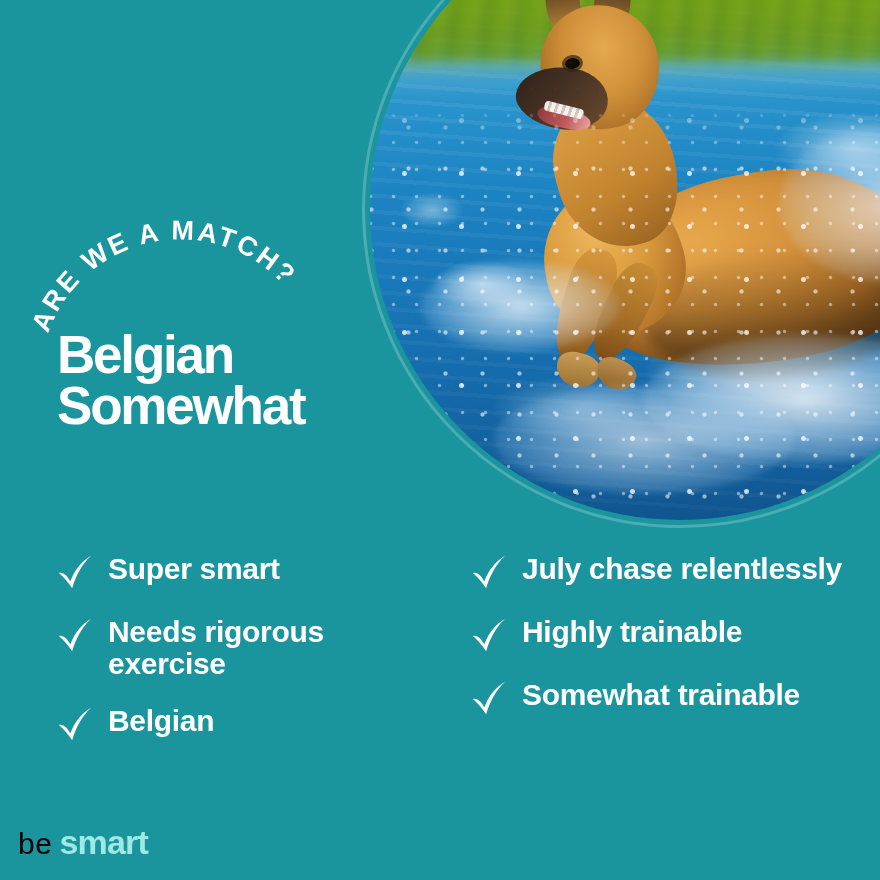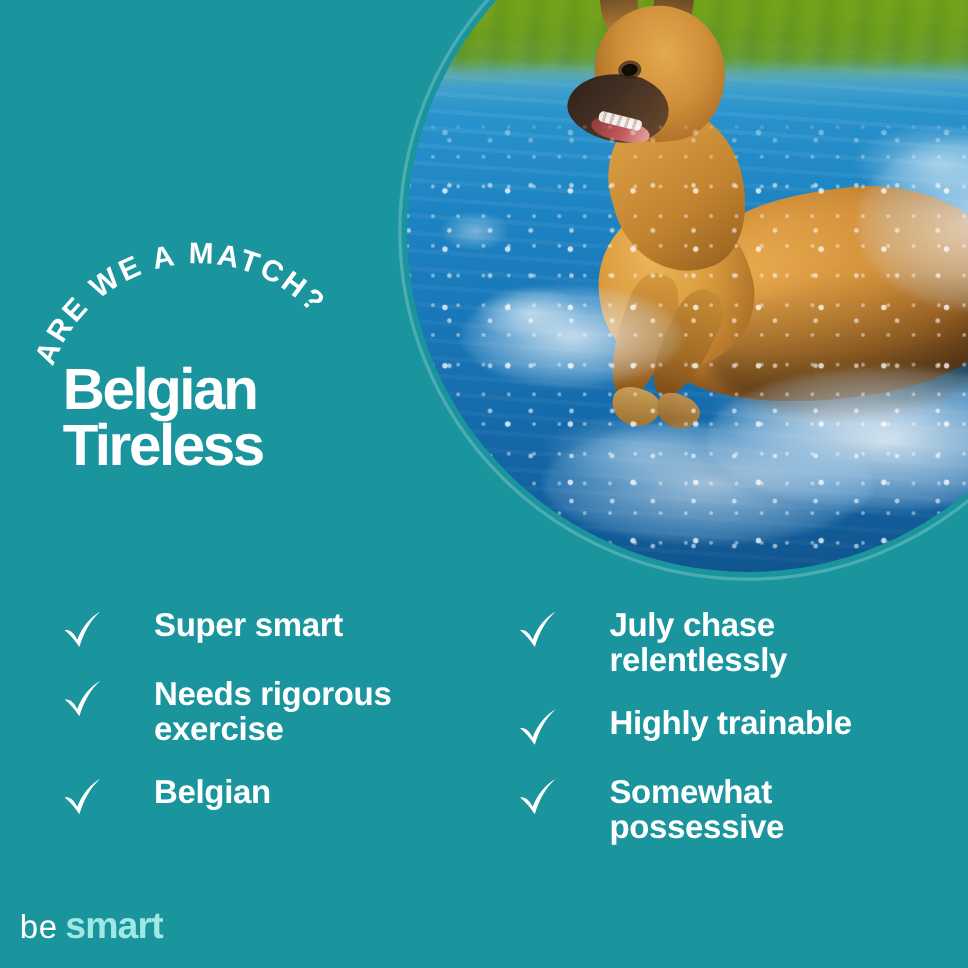--- a/index.html
+++ b/index.html
@@ -296,36 +296,35 @@
     height: 38px;
     margin-top: 1px;
   }
   .trait-text {
     color: #ffffff;
     font-size: 30px;
     font-weight: bold;
     line-height: 1.07;
     letter-spacing: -.3px;
     padding-top: 1px;
-    margin-left: 32px;
   }
 
   
   #logo {
     position: absolute;
     left: 18px;
     bottom: 18px;
     display: flex;
     align-items: baseline;
     gap: 7px;
   }
   #logo-be {
     font-size: 30px;
     font-weight: 300;
-    color: #ffffff;
+    color: #000000;
     letter-spacing: .5px;
   }
   #logo-chewy {
     font-size: 34px;
     font-weight: bold;
     color: #9fe8e3;
     letter-spacing: -.8px;
   }
 </style>
 </head>
@@ -368,21 +367,21 @@
     <defs>
       <path id="arcpath" d="M 38,168 A 140,140 0 0 1 300,150" fill="none"></path>
     </defs>
     <text>
       <textPath href="#arcpath" startOffset="2%">ARE WE A MATCH?</textPath>
     </text>
   </svg>
 
   <div id="headline">
     <span class="l1">Belgian</span>
-    <span class="l2">Tireless</span>
+    <span class="l2">Somewhat</span>
   </div>
 
   <div id="traits">
 
     <div class="col">
       <div class="trait">
         <svg class="check" viewBox="0 0 40 40">
           <path d="M3 21 C8 20 12 24 15 30 C20 17 28 8 37 3 C27 12 21 24 17 37 C13 31 8 25 3 21 Z" fill="#ffffff"></path>
         </svg>
         <div class="trait-text">Super smart</div>
@@ -411,21 +410,21 @@
       <div class="trait">
         <svg class="check" viewBox="0 0 40 40">
           <path d="M3 21 C8 20 12 24 15 30 C20 17 28 8 37 3 C27 12 21 24 17 37 C13 31 8 25 3 21 Z" fill="#ffffff"></path>
         </svg>
         <div class="trait-text">Highly trainable</div>
       </div>
       <div class="trait">
         <svg class="check" viewBox="0 0 40 40">
           <path d="M3 21 C8 20 12 24 15 30 C20 17 28 8 37 3 C27 12 21 24 17 37 C13 31 8 25 3 21 Z" fill="#ffffff"></path>
         </svg>
-        <div class="trait-text">Somewhat possessive</div>
+        <div class="trait-text">Somewhat trainable</div>
       </div>
     </div>
 
   </div>
 
   <div id="logo">
     <span id="logo-be">be</span>
     <span id="logo-chewy">smart</span>
   </div>
 

